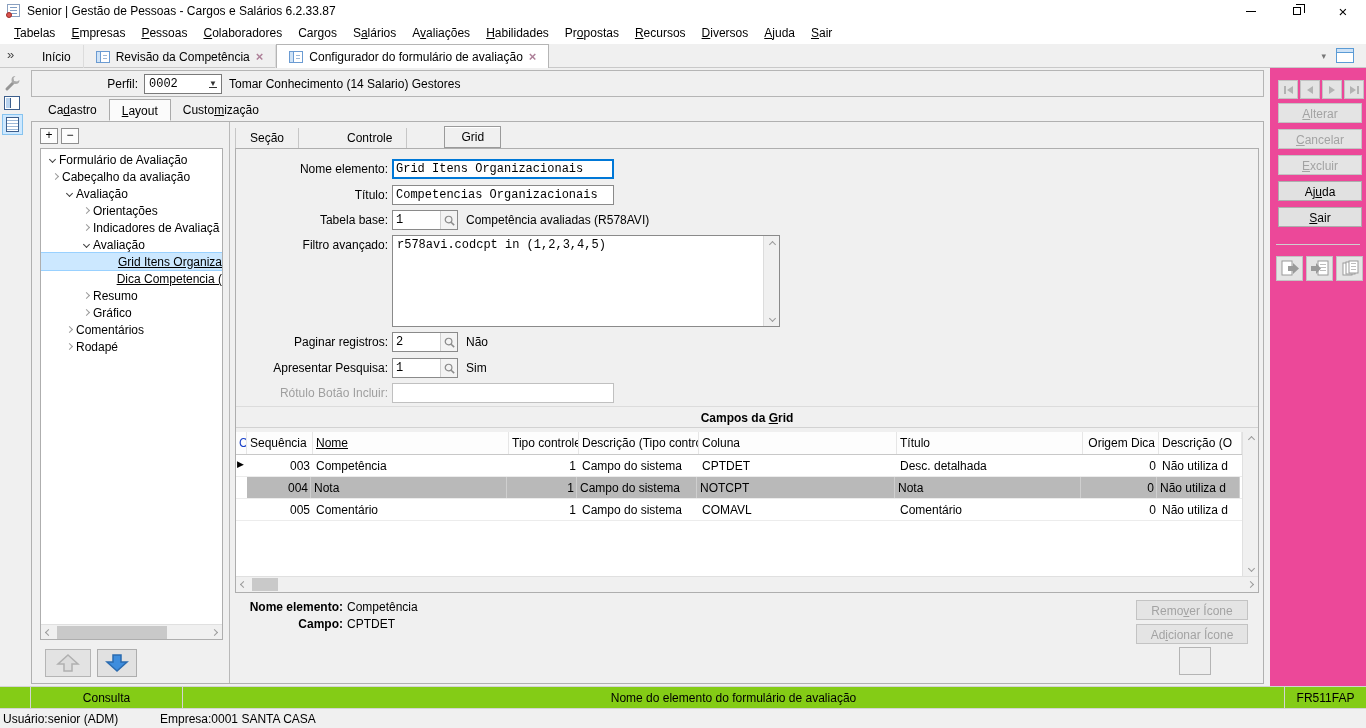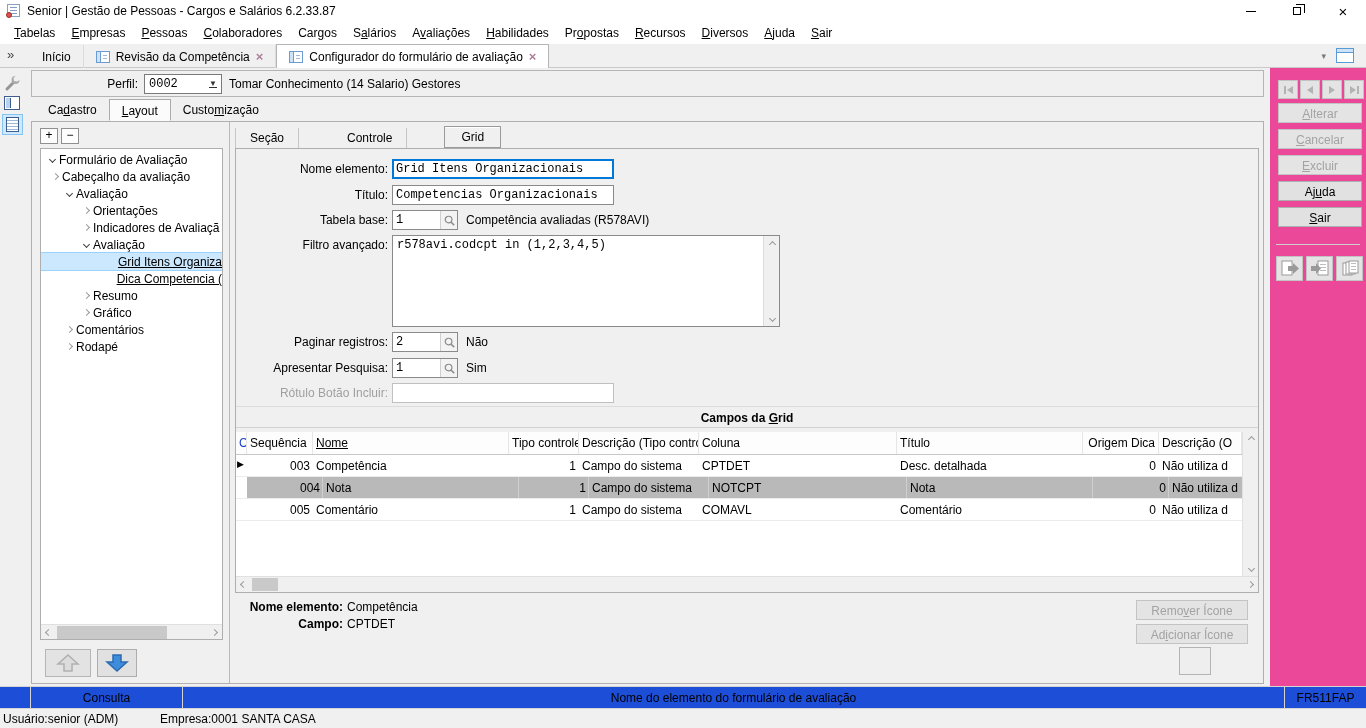--- a/index.html
+++ b/index.html
@@ -139,21 +139,21 @@
   .action-panel{position:absolute;right:0;top:68px;width:96px;bottom:42px;background:#ec4899;}
   .nav-btn{position:absolute;top:12px;width:20px;height:19px;display:flex;align-items:center;justify-content:center;gap:1px;}
   .tri-l{width:0;height:0;border-top:4px solid transparent;border-bottom:4px solid transparent;border-right:6px solid #b3b3b3;}
   .tri-r{width:0;height:0;border-top:4px solid transparent;border-bottom:4px solid transparent;border-left:6px solid #b3b3b3;}
   .nav-bar{width:2px;height:8px;background:#b3b3b3;}
   .side-btn{position:absolute;left:8px;width:84px;height:20px;padding-top:3px;}
   .panel-divider{position:absolute;left:6px;right:6px;top:176px;height:1px;background:#cfcfcf;}
   .tool-btn{position:absolute;top:188px;width:27px;height:25px;display:flex;align-items:center;justify-content:center;}
 
   
-  .form-status{position:absolute;left:0;right:0;bottom:20px;height:22px;background:#1d4ed8;border-top:1px solid #d4d4d4;}
+  .form-status{position:absolute;left:0;right:0;bottom:20px;height:22px;background:#84cc16;border-top:1px solid #d4d4d4;}
   .fs-cell{position:absolute;top:0;height:22px;padding-top:4px;border-right:1px solid #d4d4d4;text-align:center;}
   .app-status{position:absolute;left:0;right:0;bottom:0;height:20px;background:#f0f0f0;border-top:1px solid #d4d4d4;padding-top:3px;}
   .as-user{position:absolute;left:3px;}
   .as-company{position:absolute;left:160px;}
 </style>
 </head>
 <body>
 
 <div class="titlebar">
   <span class="app-icon">
@@ -440,21 +440,21 @@
             <div class="cell l" style="width: 196px;">Competência</div>
             <div class="cell r" style="width: 70px;">1</div>
             <div class="cell l" style="width: 120px;">Campo do sistema</div>
             <div class="cell l" style="width: 198px;">CPTDET</div>
             <div class="cell l" style="width: 186px;">Desc. detalhada</div>
             <div class="cell r" style="width: 76px;">0</div>
             <div class="cell l" style="width: 83px;">Não utiliza d</div>
           </div>
           <div class="trow sel">
             <div class="cell marker" style="width: 11px;"></div>
-            <div class="cell r" style="width: 76px; padding-left: 21px;">004</div>
+            <div class="cell r" style="width: 64px; padding-left: 21px;">004</div>
             <div class="cell l" style="width: 196px;">Nota</div>
             <div class="cell r" style="width: 70px;">1</div>
             <div class="cell l" style="width: 120px;">Campo do sistema</div>
             <div class="cell l" style="width: 198px;">NOTCPT</div>
             <div class="cell l" style="width: 186px;">Nota</div>
             <div class="cell r" style="width: 76px;">0</div>
             <div class="cell l" style="width: 83px;">Não utiliza d</div>
           </div>
           <div class="trow">
             <div class="cell marker" style="width: 11px;"></div>

